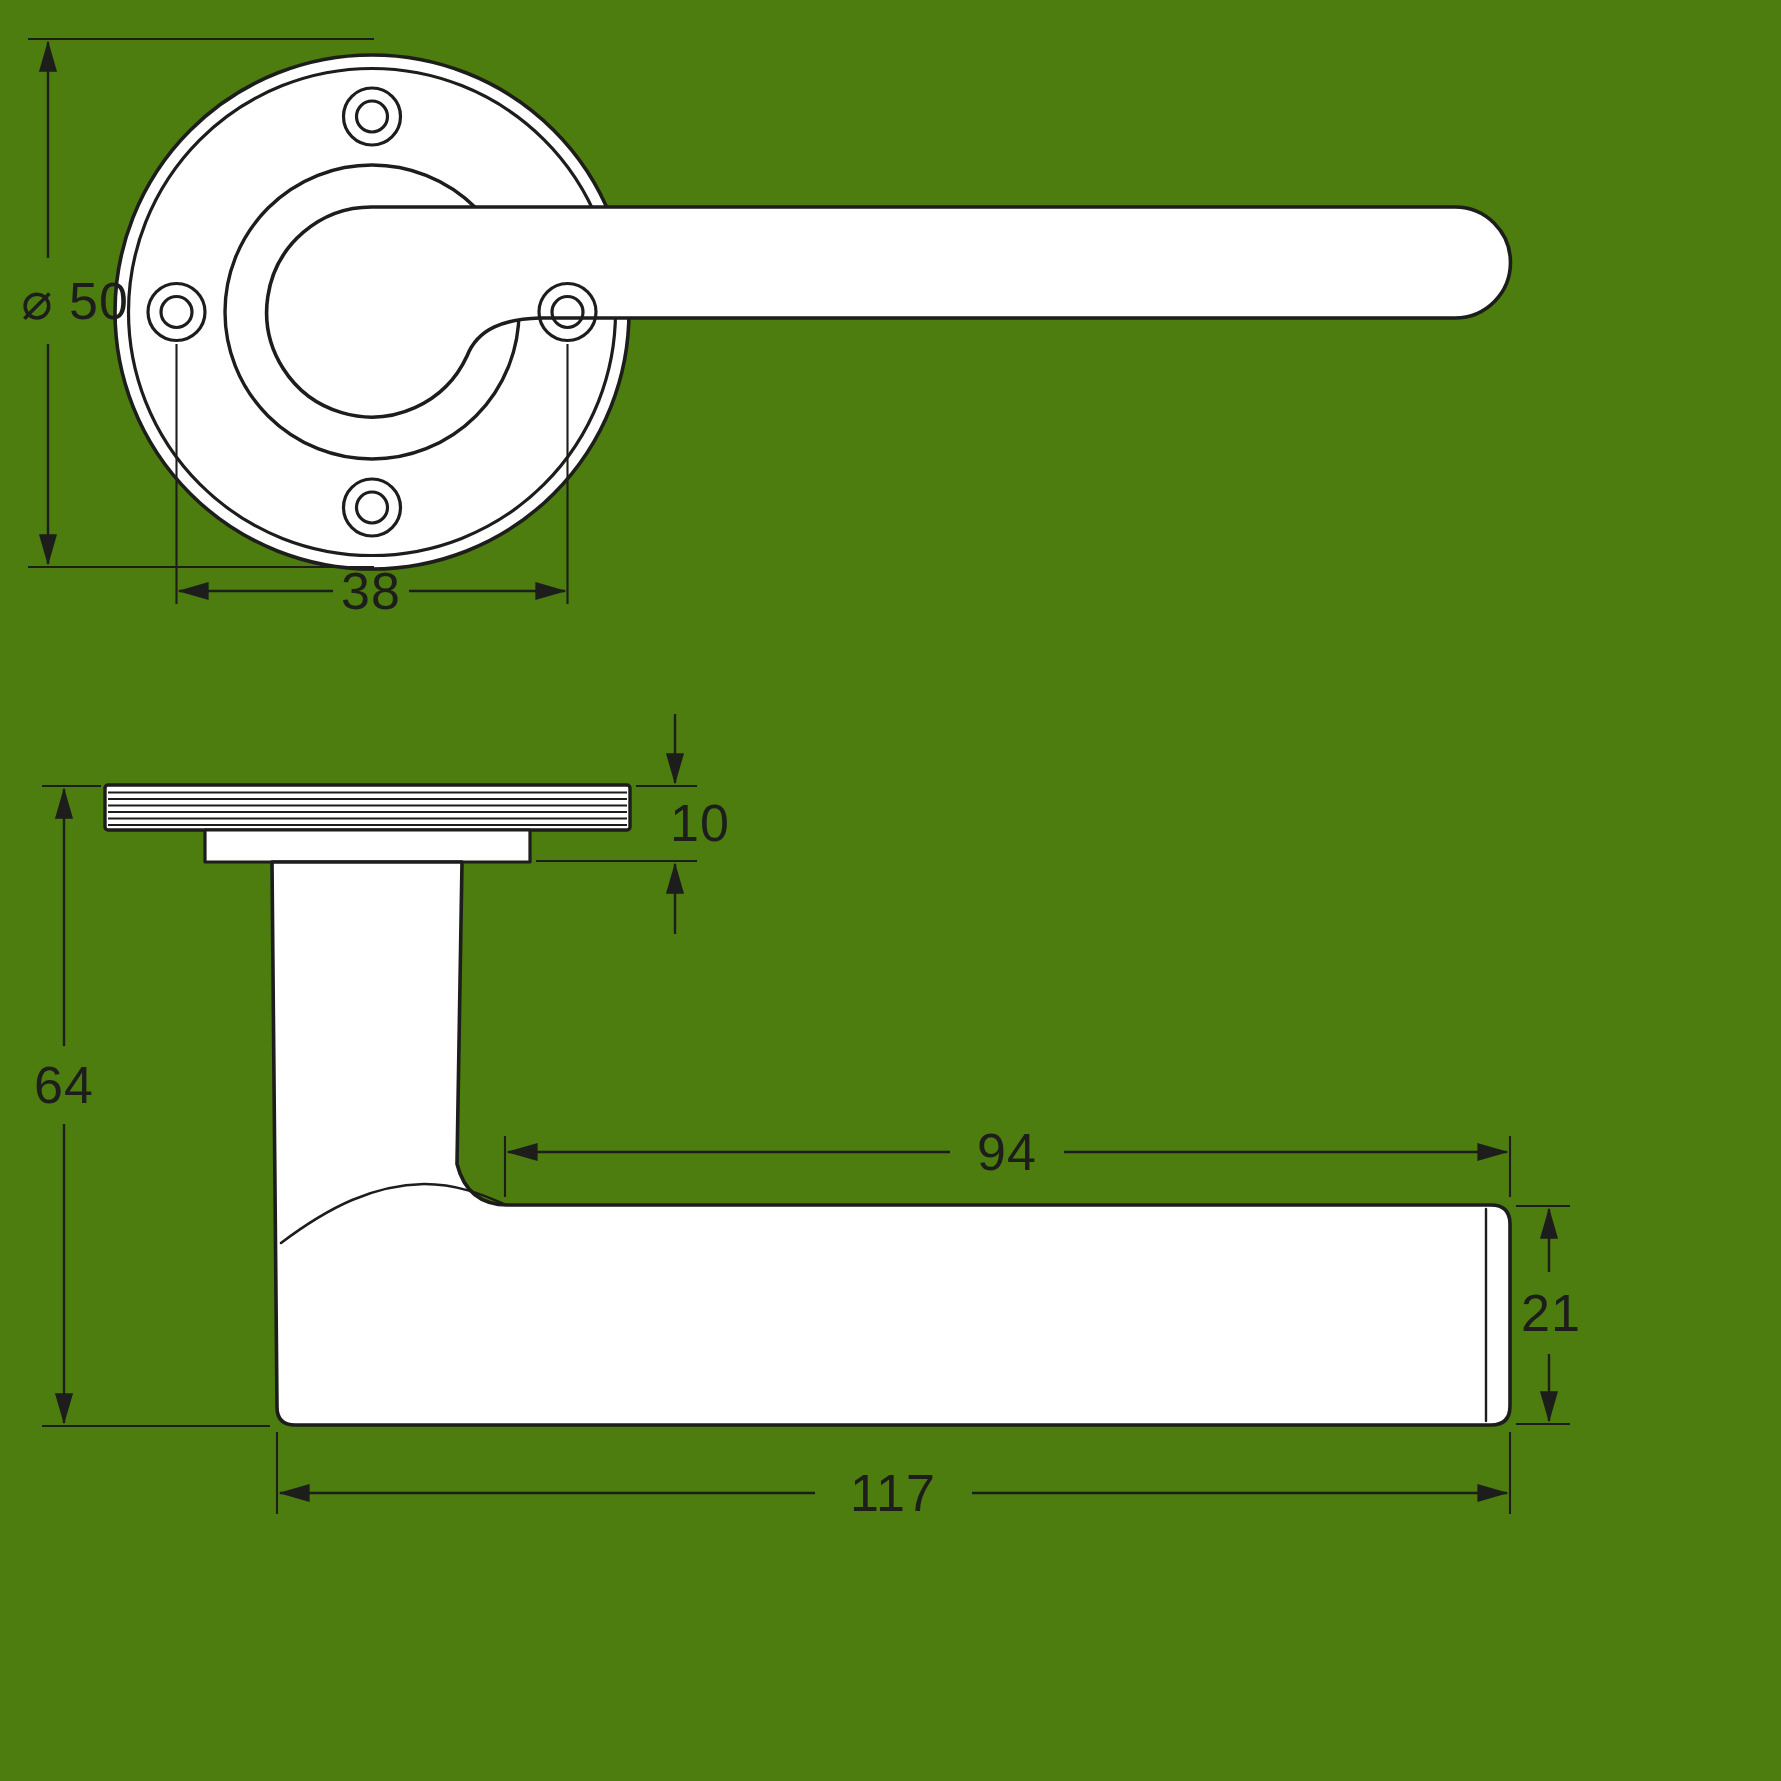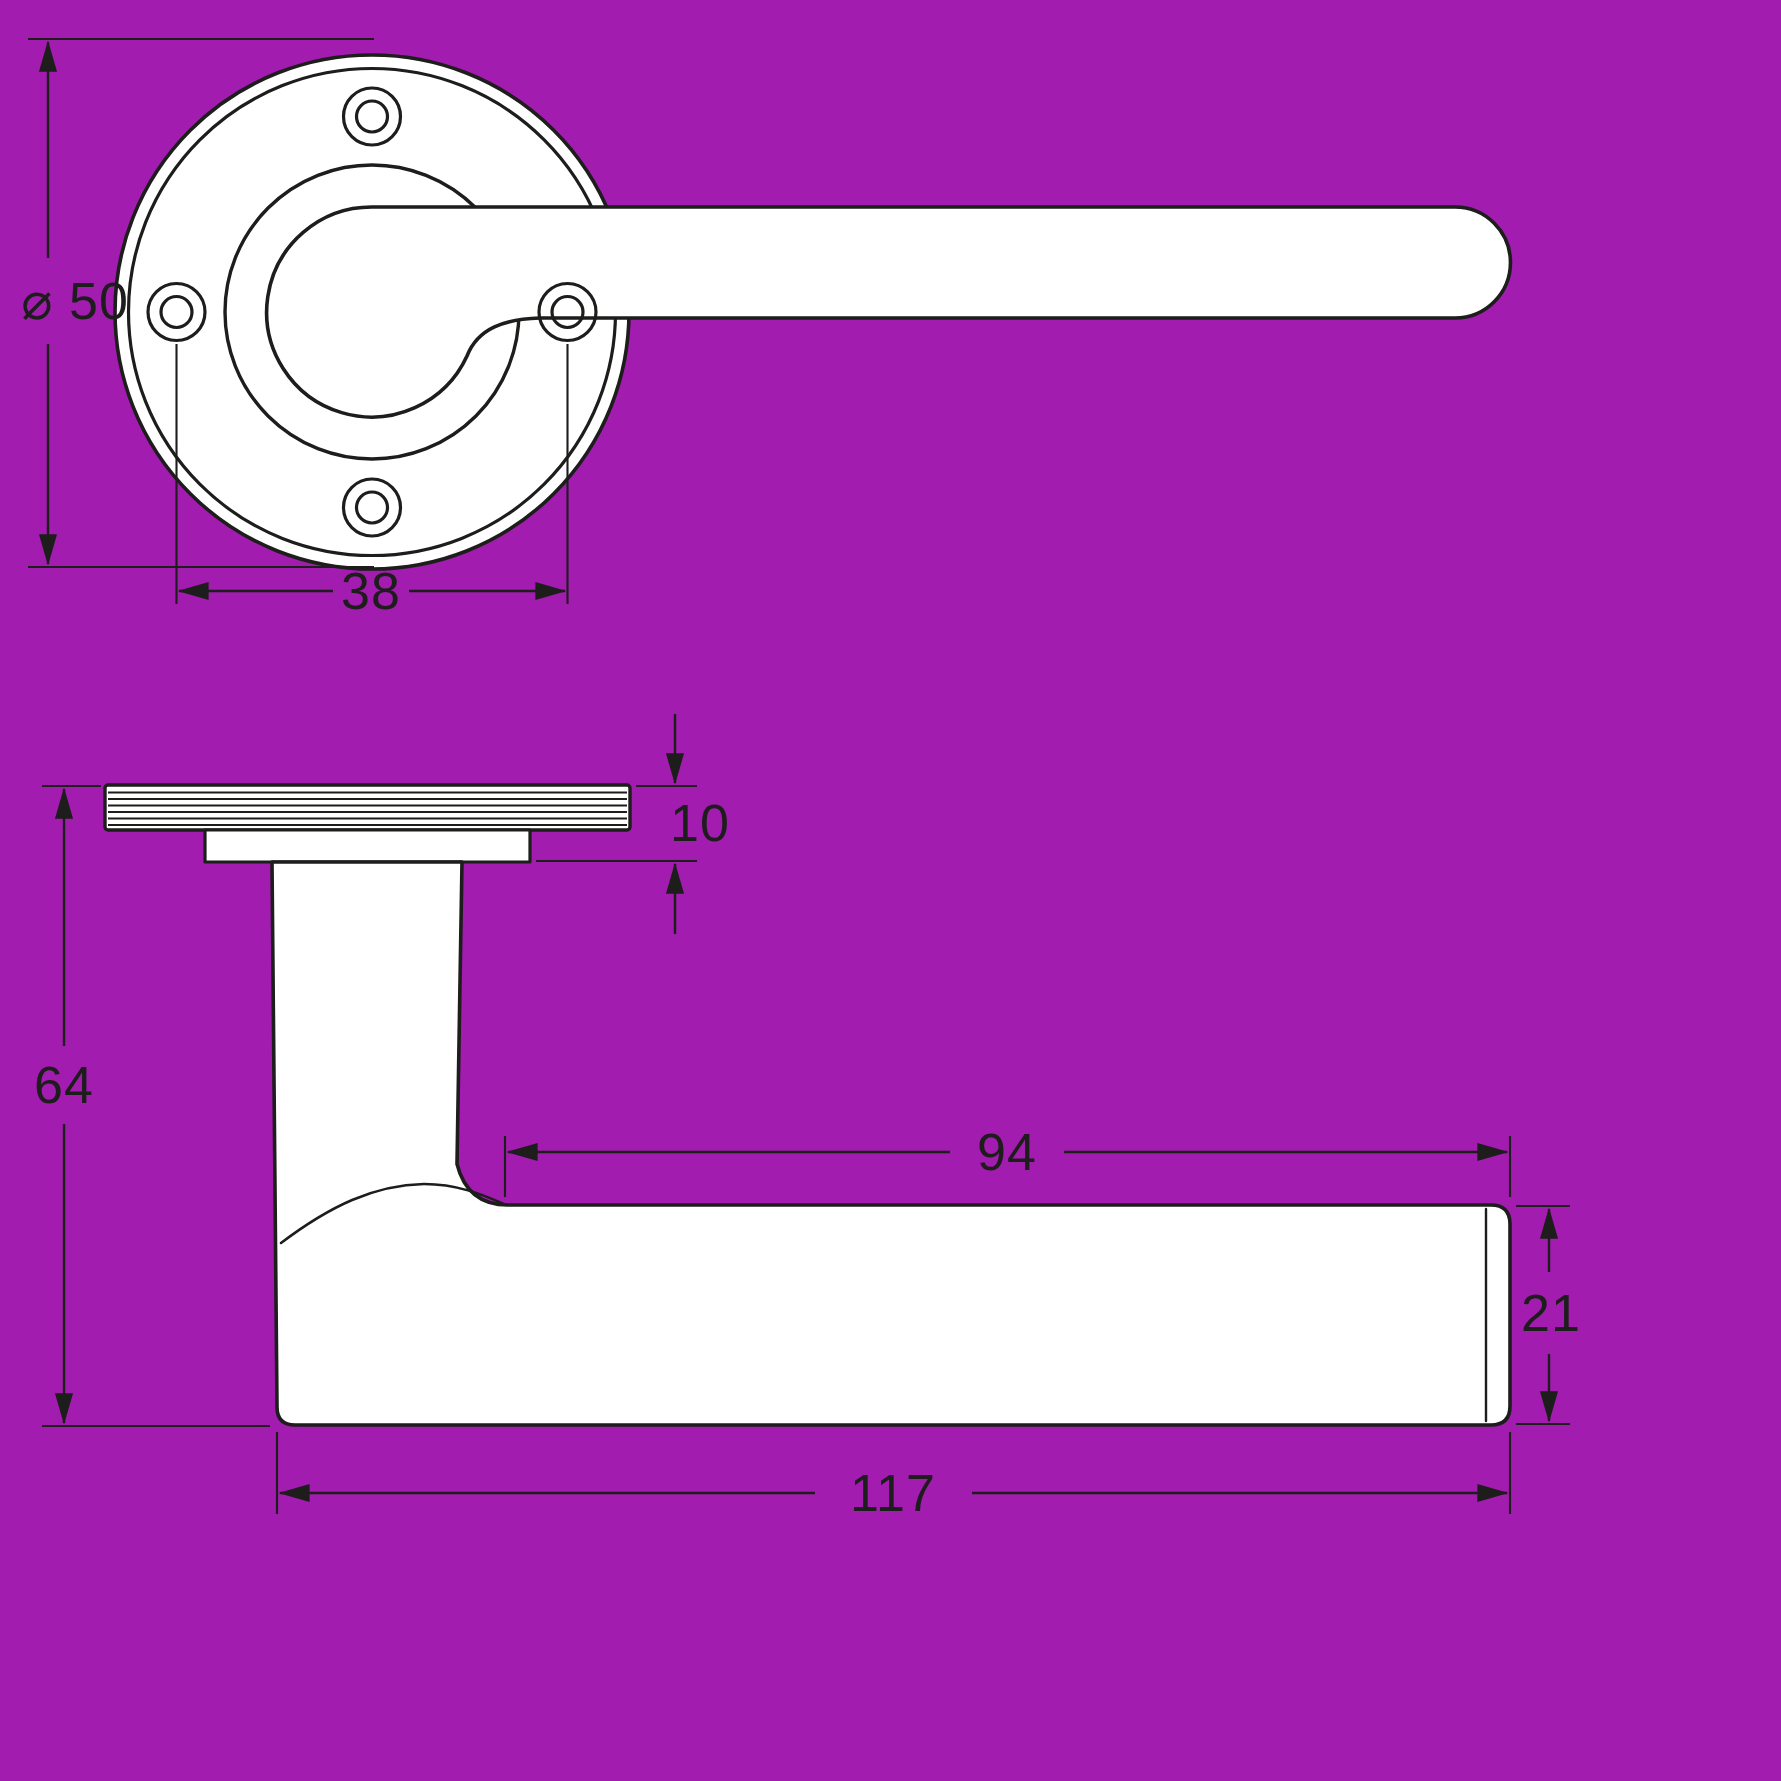--- a/index.html
+++ b/index.html
@@ -4,21 +4,21 @@
 <style>
   html, body {
     margin: 0;
     padding: 0;
     background: #ffffff;
   }
   .canvas {
     position: relative;
     width: 1781px;
     height: 1781px;
-    background: #a21caf;
+    background: #4d7c0f;
     overflow: hidden;
   }
   svg {
     display: block;
   }
   .outline {
     fill: #ffffff;
     stroke: #1d1d1b;
     stroke-width: 3.6;
     stroke-linejoin: round;

